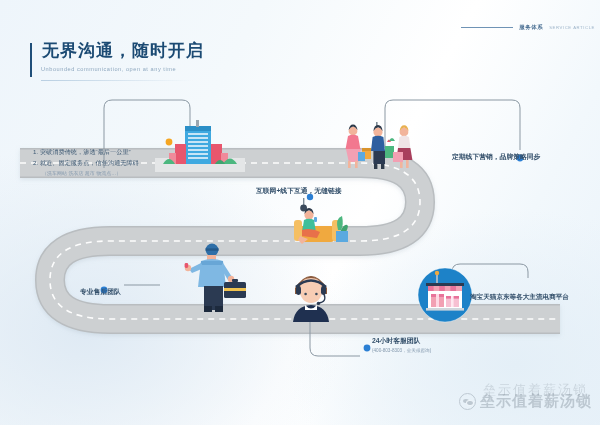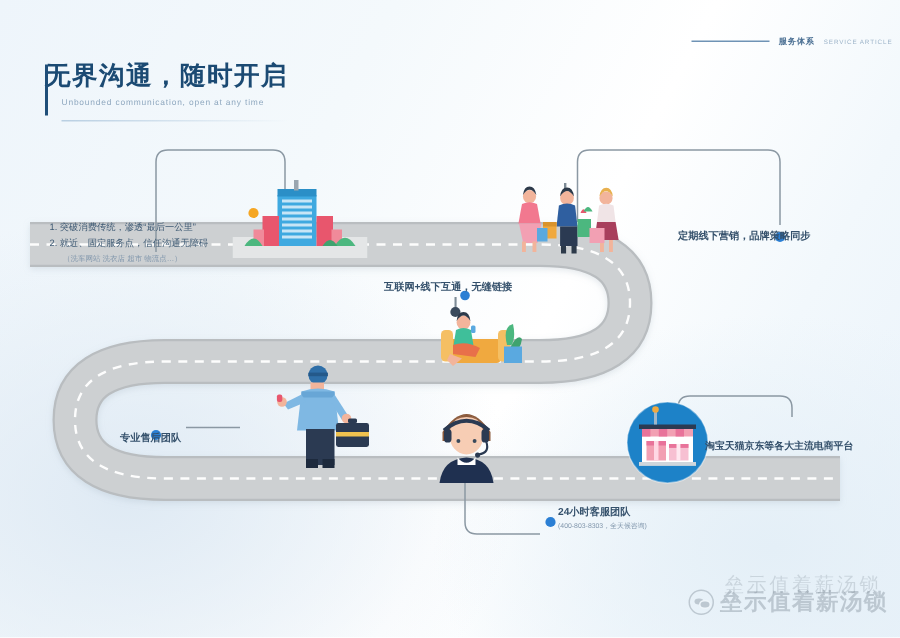--- a/index.html
+++ b/index.html
@@ -17,21 +17,21 @@
       linear-gradient(118deg,#eef5fb 0%,#f4f9fc 32%,#ffffff 58%,#f2f8fc 78%,#e9f2fa 100%);
   }
   .abs{position:absolute;}
 
   
   #header{left:30px;top:40px;}
   #title-bar{
     position:absolute;left:0;top:3px;width:2px;height:34px;background:#1f4e79;
   }
   #title{
-    margin:0;padding-left:0;font-size:17px;font-weight:bold;color:#1b4a73;
+    margin:0;padding-left:12px;font-size:17px;font-weight:bold;color:#1b4a73;
     letter-spacing:1px;line-height:22px;white-space:nowrap;
   }
   #subtitle{
     margin:0;padding-left:11px;padding-top:4px;font-size:5.6px;color:#8fa8bf;
     letter-spacing:.55px;white-space:nowrap;
   }
   #title-underline{
     position:absolute;left:11px;top:40px;width:152px;height:1px;
     background:linear-gradient(90deg,#b9cfe2 0%,rgba(185,207,226,0) 100%);
   }

